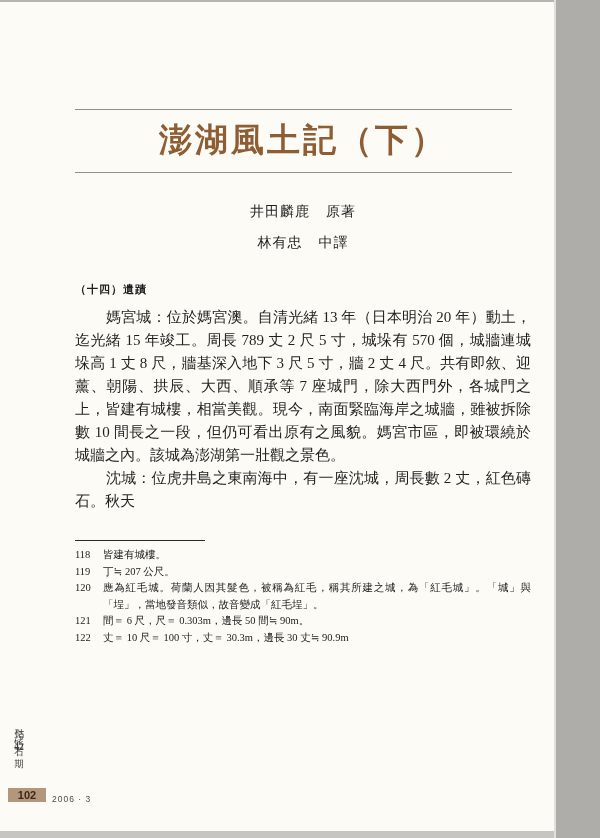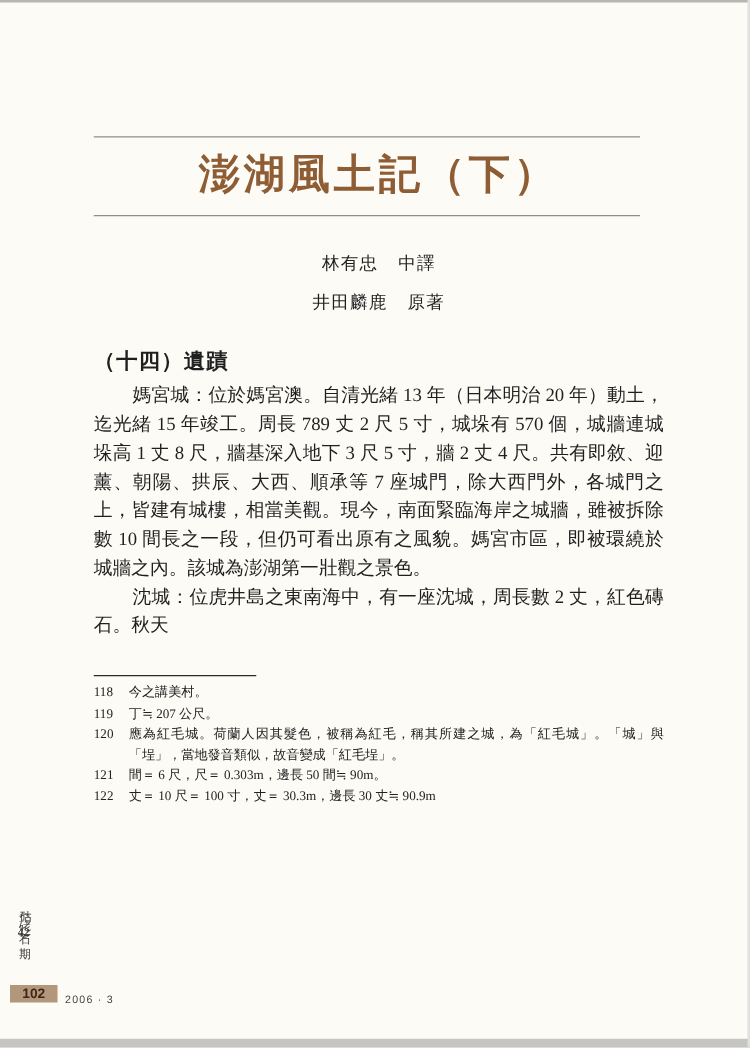--- a/index.html
+++ b/index.html
@@ -11,21 +11,21 @@
     --ink:#1f1f1f;
   }
   *{margin:0;padding:0;box-sizing:border-box;}
   html,body{width:600px;height:838px;}
   body{
     font-family:"Liberation Serif","DejaVu Serif",serif;
     background:#aeada9;
   }
   .scan-page{
     position:relative;
-    width:600px;height:838px;
+    width:556px;height:838px;
     background:var(--page-bg);
     overflow:hidden;
   }
   .edge-top{position:absolute;top:0;left:0;width:100%;height:2px;background:#b6b5b1;}
   .edge-bottom{position:absolute;bottom:0;left:0;width:100%;height:7px;background:#c6c5c1;}
   .edge-right{position:absolute;top:0;right:0;width:2px;height:100%;background:#e1e0dc;}
 
   .content{
     position:absolute;
     left:75px;top:0;
@@ -52,21 +52,21 @@
     margin-top:30px;
     text-align:center;
     font-size:14px;
     line-height:18px;
   }
   .author-row{margin-bottom:13px;letter-spacing:1px;}
   .author-role{margin-left:16px;}
 
   .section-heading{
     margin-top:27px;
-    font-size:17px;
+    font-size:11px;
     font-weight:bold;
     letter-spacing:1px;
     line-height:20px;
   }
   .body-paragraphs{margin-top:7px;}
   .para{
     font-size:15px;
     line-height:23px;
     text-align:justify;
     text-indent:31px;
@@ -134,40 +134,40 @@
 <div class="scan-page">
   <div class="edge-top"></div>
 
   <div class="content">
     <div class="title-rule rule-top"></div>
     <h1 class="article-title">澎湖風土記（下）</h1>
     <div class="title-rule rule-bottom"></div>
 
     <div class="authors">
       <div class="author-row">
-        <span>林有忠</span><span class="author-role">中譯</span>
+        <span>井田麟鹿</span><span class="author-role">原著</span>
       </div>
       <div class="author-row">
-        <span>井田麟鹿</span><span class="author-role">原著</span>
+        <span>林有忠</span><span class="author-role">中譯</span>
       </div>
     </div>
 
     <h2 class="section-heading">（十四）遺蹟</h2>
 
     <div class="body-paragraphs">
         <p class="para">媽宮城：位於媽宮澳。自清光緒 13 年（日本明治 20 年）動土，迄光緒 15 年竣工。周長 789 丈 2 尺 5 寸，城垛有 570 個，城牆連城垛高 1 丈 8 尺，牆基深入地下 3 尺 5 寸，牆 2 丈 4 尺。共有即敘、迎薰、朝陽、拱辰、大西、順承等 7 座城門，除大西門外，各城門之上，皆建有城樓，相當美觀。現今，南面緊臨海岸之城牆，雖被拆除數 10 間長之一段，但仍可看出原有之風貌。媽宮市區，即被環繞於城牆之內。該城為澎湖第一壯觀之景色。</p>
         <p class="para">沈城：位虎井島之東南海中，有一座沈城，周長數 2 丈，紅色磚石。秋天</p>
       </div>
 
     <div class="footnotes">
       <div class="fn-rule"></div>
       <div>
           <div class="fn-row">
             <span class="fn-num">118</span>
-            <span class="fn-text">今之講美村。</span>
+            <span class="fn-text">皆建有城樓。</span>
           </div>
           <div class="fn-row">
             <span class="fn-num">119</span>
             <span class="fn-text">丁≒ 207 公尺。</span>
           </div>
           <div class="fn-row">
             <span class="fn-num">120</span>
             <span class="fn-text">應為紅毛城。荷蘭人因其髮色，被稱為紅毛，稱其所建之城，為「紅毛城」。「城」與「埕」，當地發音類似，故音變成「紅毛埕」。</span>
           </div>
           <div class="fn-row">

